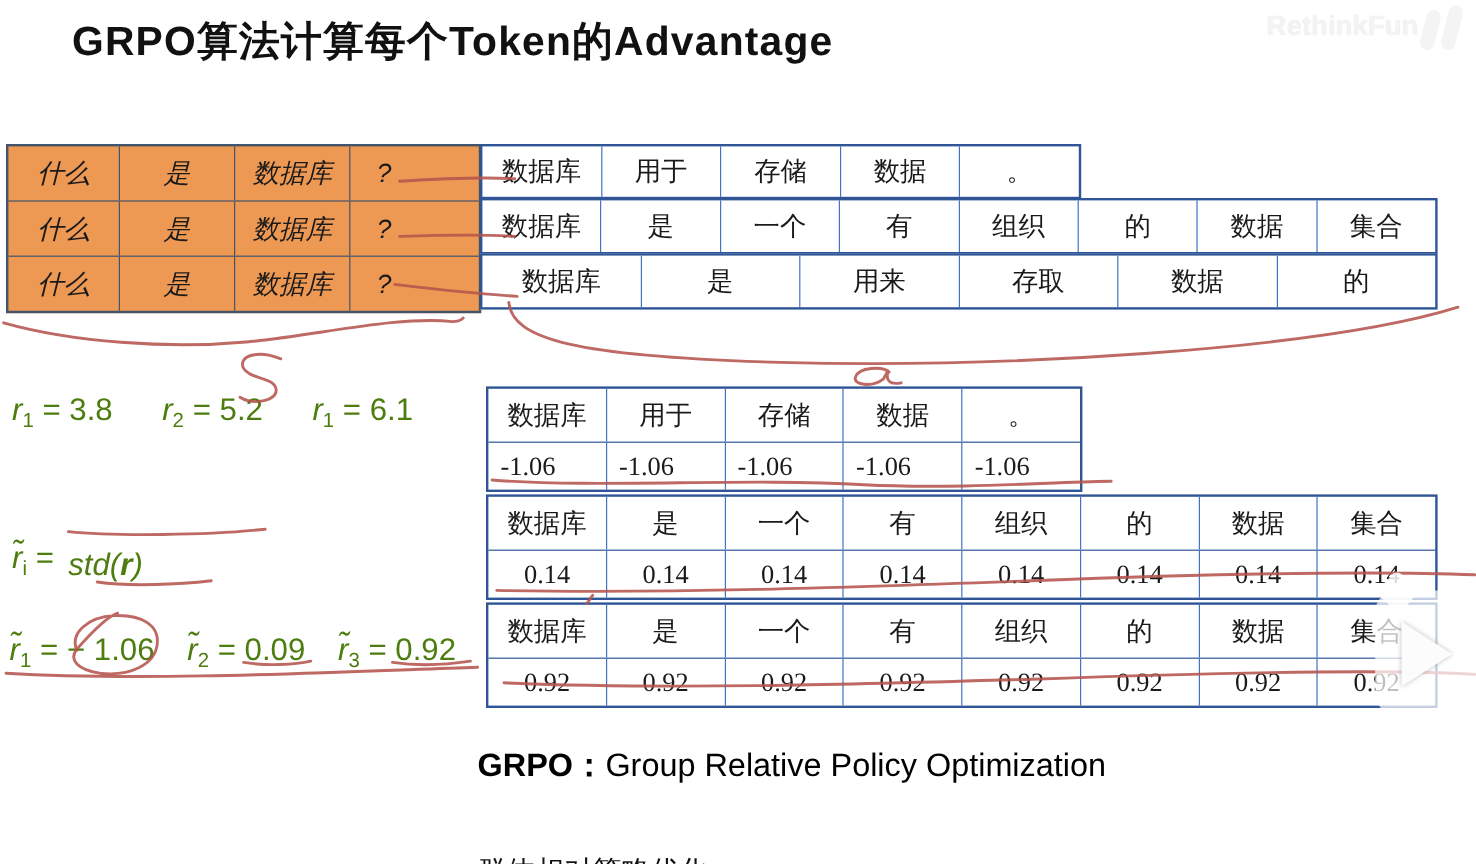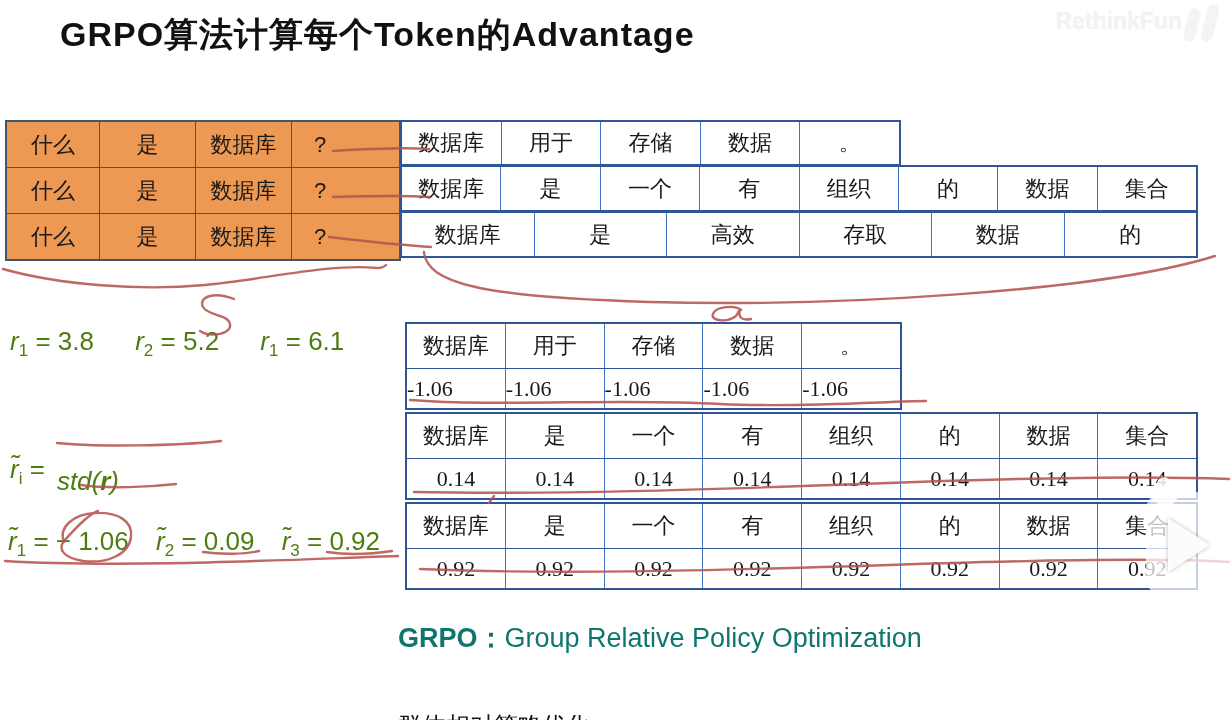--- a/index.html
+++ b/index.html
@@ -13,21 +13,21 @@
              text-shadow:0 0 1px #e4e4e4;z-index:9;pointer-events:none;}
   .corner-logo{right:-6px;top:2px;width:52px;height:42px;z-index:9;opacity:.55;pointer-events:none;}
   .corner-logo .bar{position:absolute;background:#ececec;border-radius:6px;}
   
   .trow{display:flex;box-sizing:border-box;background:#fff;border:2px solid #2f5597;}
   .trow .cell{flex:1;display:flex;align-items:center;justify-content:center;
               font-size:22px;border-right:1px solid #4472c4;box-sizing:border-box;overflow:hidden;}
   .trow .cell:last-child{border-right:none;}
   
   .prompt-table{left:5px;top:120px;width:396px;border:2px solid #44546a;box-sizing:border-box;background:#ed9853;z-index:1;}
-  .prompt-table .prow{display:flex;height:45px;border-bottom:1px solid #44546a;}
+  .prompt-table .prow{display:flex;height:45px;border-bottom:1px solid #44546a;font-style:italic;}
   .prompt-table .prow:last-child{border-bottom:none;}
   .prompt-table .cell{display:flex;align-items:center;justify-content:center;font-size:22px;
                       border-right:1px solid #44546a;box-sizing:border-box;}
   .prompt-table .cell:nth-child(1){width:93px;}
   .prompt-table .cell:nth-child(2){width:96px;}
   .prompt-table .cell:nth-child(3){width:96px;}
   .prompt-table .cell:nth-child(4){flex:1;border-right:none;justify-content:flex-start;padding-left:22px;}
   
   .ans1{left:400px;top:120px;width:501px;height:46px;z-index:1;}
   .ans2{left:400px;top:165px;width:798px;height:47px;z-index:1;}
@@ -35,37 +35,37 @@
   
   .adv{box-sizing:border-box;border:2px solid #2f5597;background:#fff;z-index:1;}
   .adv .hrow,.adv .vrow{display:flex;}
   .adv .hrow{height:44px;border-bottom:1.5px solid #2f5597;}
   .adv .vrow{height:39px;}
   .adv .cell{flex:1;display:flex;align-items:center;justify-content:center;font-size:22px;
              border-right:1px solid #4472c4;box-sizing:border-box;overflow:hidden;}
   .adv .cell:last-child{border-right:none;}
   .adv .vrow .cell{font-family:"Liberation Serif","DejaVu Serif",serif;font-size:22px;}
   .adv1{left:405px;top:322px;width:497px;}
-  .adv1 .vrow .cell{justify-content:flex-start;}
+  .adv1 .vrow .cell{justify-content:flex-start;padding-left:10px;}
   .adv2{left:405px;top:412px;width:793px;}
   .adv3{left:405px;top:502px;width:793px;}
   
   .math{font-family:Liberation Sans, sans-serif;font-size:26px;color:#4d7c0f;}
   .math i{font-style:italic;}
   .math sub{font-size:17px;}
   .mitem{margin-right:34px;}
   .rewards{left:10px;top:326px;z-index:1;}
   .advline{left:8px;top:526px;z-index:1;}
   .advline .mitem{margin-right:20px;}
   .normform{left:10px;top:428px;z-index:1;display:flex;align-items:center;margin-top:19px;}
   .frac{display:inline-block;text-align:center;margin-left:12px;vertical-align:middle;}
   .frac .num{display:block;padding:0 6px 2px 6px;border-bottom:2.5px solid #141414;}
-  .frac .den{display:block;padding-top:19px;}
-  
-  .footer1{left:398px;top:620px;font-size:27px;color:#0f766e;}
+  .frac .den{display:block;padding-top:8px;}
+  
+  .footer1{left:398px;top:620px;font-size:27px;color:#000000;}
   .footer1 b{font-weight:700;}
   .footer2{left:398px;top:710px;font-size:24px;color:#111;}
   
   .ann-layer{left:0;top:0;width:1230px;height:720px;z-index:3;pointer-events:none;}
   .ann{fill:none;stroke:#b5544d;stroke-width:2.4;stroke-linecap:round;stroke-linejoin:round;opacity:.88;}
   
   .player-card{left:1146px;top:492px;width:100px;height:104px;background:rgba(255,255,255,.72);
                border-radius:18px;z-index:5;}
   .player-tab{left:1152px;top:480px;width:26px;height:26px;background:rgba(255,255,255,.85);
               border-radius:6px;transform:rotate(40deg);z-index:5;}
@@ -119,21 +119,21 @@
     <span class="cell">一个</span>
     <span class="cell">有</span>
     <span class="cell">组织</span>
     <span class="cell">的</span>
     <span class="cell">数据</span>
     <span class="cell">集合</span>
   </div>
 <div class="abs trow ans3">
     <span class="cell">数据库</span>
     <span class="cell">是</span>
-    <span class="cell">高效</span>
+    <span class="cell">用来</span>
     <span class="cell">存取</span>
     <span class="cell">数据</span>
     <span class="cell">的</span>
   </div>
 
 <div class="abs math rewards">
   <span class="mitem"><i>r</i><sub>1</sub> <span>= 3.8</span></span>
   <span class="mitem"><i>r</i><sub>2</sub> <span>= 5.2</span></span>
   <span class="mitem"><i>r</i><sub>1</sub> <span>= 6.1</span></span>
 </div>

